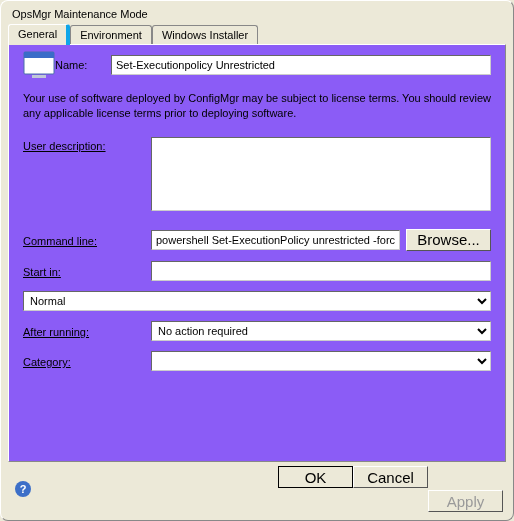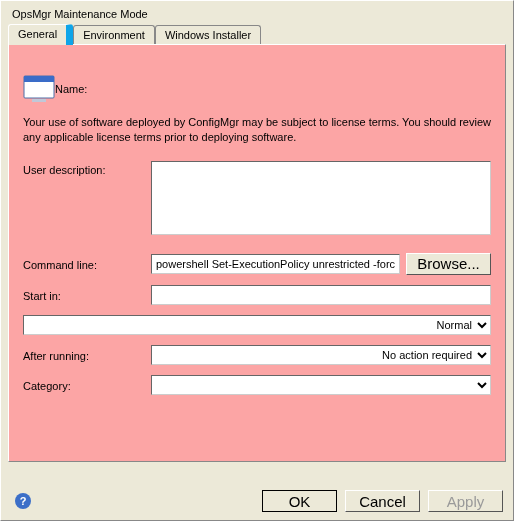--- a/index.html
+++ b/index.html
@@ -13,20 +13,21 @@
     color: #000;
   }
   .outer {
     width:100%; height:100%;
     border-top:1px solid #fff;
     border-left:1px solid #fff;
     border-right:1px solid #888;
     border-bottom:1px solid #888;
     padding: 5px 7px 7px 7px;
     position:relative;
+    border-radius:8px;
   }
   .title { font-size:11px; margin:2px 0 4px 4px; }
   .tab-strip {
     display:flex;
     align-items:flex-end;
     position:relative;
     height:20px;
   }
   .tab {
     border:1px solid #888;
@@ -38,50 +39,50 @@
     position:relative;
     cursor:default;
   }
   .tab.active {
     background:#ECE9D8;
     z-index:3;
     padding-bottom:5px;
     margin-bottom:-1px;
     border-left:1px solid #fff;
     border-top:1px solid #fff;
-    border-right:7px solid #0ea5e9;
+    border-right:4px solid #0ea5e9;
   }
   .tab-panel {
     border-left:1px solid #fff;
     border-top:1px solid #fff;
     border-right:1px solid #888;
     border-bottom:1px solid #888;
-    background:#fca5a5;
+    background:#8b5cf6;
     height:418px;
-    padding:28px 14px;
+    padding:4px 14px;
     position:relative;
   }
   .form-row { display:flex; align-items:flex-start; margin-bottom:10px; }
   .form-row.center { align-items:center; }
-  .label { width:128px; padding-top:3px; }
+  .label { width:128px; padding-top:3px;text-decoration:underline; }
   .controls { flex:1; display:flex; align-items:center; gap:6px; }
   input.text, select.combo {
     font-family: Tahoma, sans-serif;
     font-size:11px;
     height:20px;
     padding:2px 4px;
     border:1px solid #888;
     border-top-color:#666;
     border-left-color:#666;
     border-right-color:#ccc;
     border-bottom-color:#ccc;
     background:#fff;
     width:100%;
   }
-  select.combo { padding:1px 2px;text-align:right; }
+  select.combo { padding:1px 2px; }
   textarea.ta {
     font-family: Tahoma, sans-serif;
     font-size:11px;
     width:100%;
     height:74px;
     border:1px solid #888;
     border-top-color:#666;
     border-left-color:#666;
     border-right-color:#ccc;
     border-bottom-color:#ccc;
@@ -97,21 +98,21 @@
     padding:0 10px;
     border:1px solid #888;
     border-top-color:#fff;
     border-left-color:#fff;
     border-right-color:#555;
     border-bottom-color:#555;
     background:#ECE9D8;
     cursor:default;
   }
   button.win.default { outline:1px solid #000; outline-offset:-1px; }
-  button.win:disabled { color:#9a9a9a; }
+  button.win:disabled { color:#9a9a9a;margin-top:24px; }
   .icon-box {
     width:32px; height:32px; line-height:0;
   }
   .icon-label { width:56px; }
   .info-text { margin:4px 0 16px 0; line-height:1.35; }
   .footer {
     position:absolute;
     left:0; right:0; bottom:0;
     padding:8px 10px;
     display:flex;
@@ -121,21 +122,21 @@
   .help-icon {
     width:16px; height:16px; border-radius:50%;
     background:#3c6fc8;
     color:#fff;
     font-weight:bold;
     font-size:11px;
     text-align:center;
     line-height:16px;
     margin-left:4px;
   }
-  .btnrow { display:flex; gap:8px; }
+  .btnrow { display:flex; }
 </style>
 </head>
 <body>
 
 <div class="outer">
   <div class="title">OpsMgr Maintenance Mode</div>
 
   <div class="tab-strip">
     <div class="tab active">General</div>
     <div class="tab">Environment</div>
@@ -146,20 +147,23 @@
 
     <div class="form-row center">
       <div class="icon-box">
         <svg width="32" height="32" viewBox="0 0 32 32">
           <rect x="1" y="3" width="30" height="22" rx="1" fill="#fff" stroke="#4a6ea9"></rect>
           <rect x="1" y="3" width="30" height="6" fill="#3a6cc8"></rect>
           <rect x="9" y="26" width="14" height="3" fill="#c0c8d8"></rect>
         </svg>
       </div>
       <div class="icon-label">Name:</div>
+      <div class="controls">
+        <input class="text" type="text" value="Set-Executionpolicy Unrestricted" style="">
+      </div>
     </div>
 
     <div class="info-text">Your use of software deployed by ConfigMgr may be subject to license terms. You should review any applicable license terms prior to deploying software.</div>
 
     <div class="form-row">
       <div class="label">User description:</div>
       <div class="controls">
         <textarea class="ta" style=""></textarea>
       </div>
     </div>

